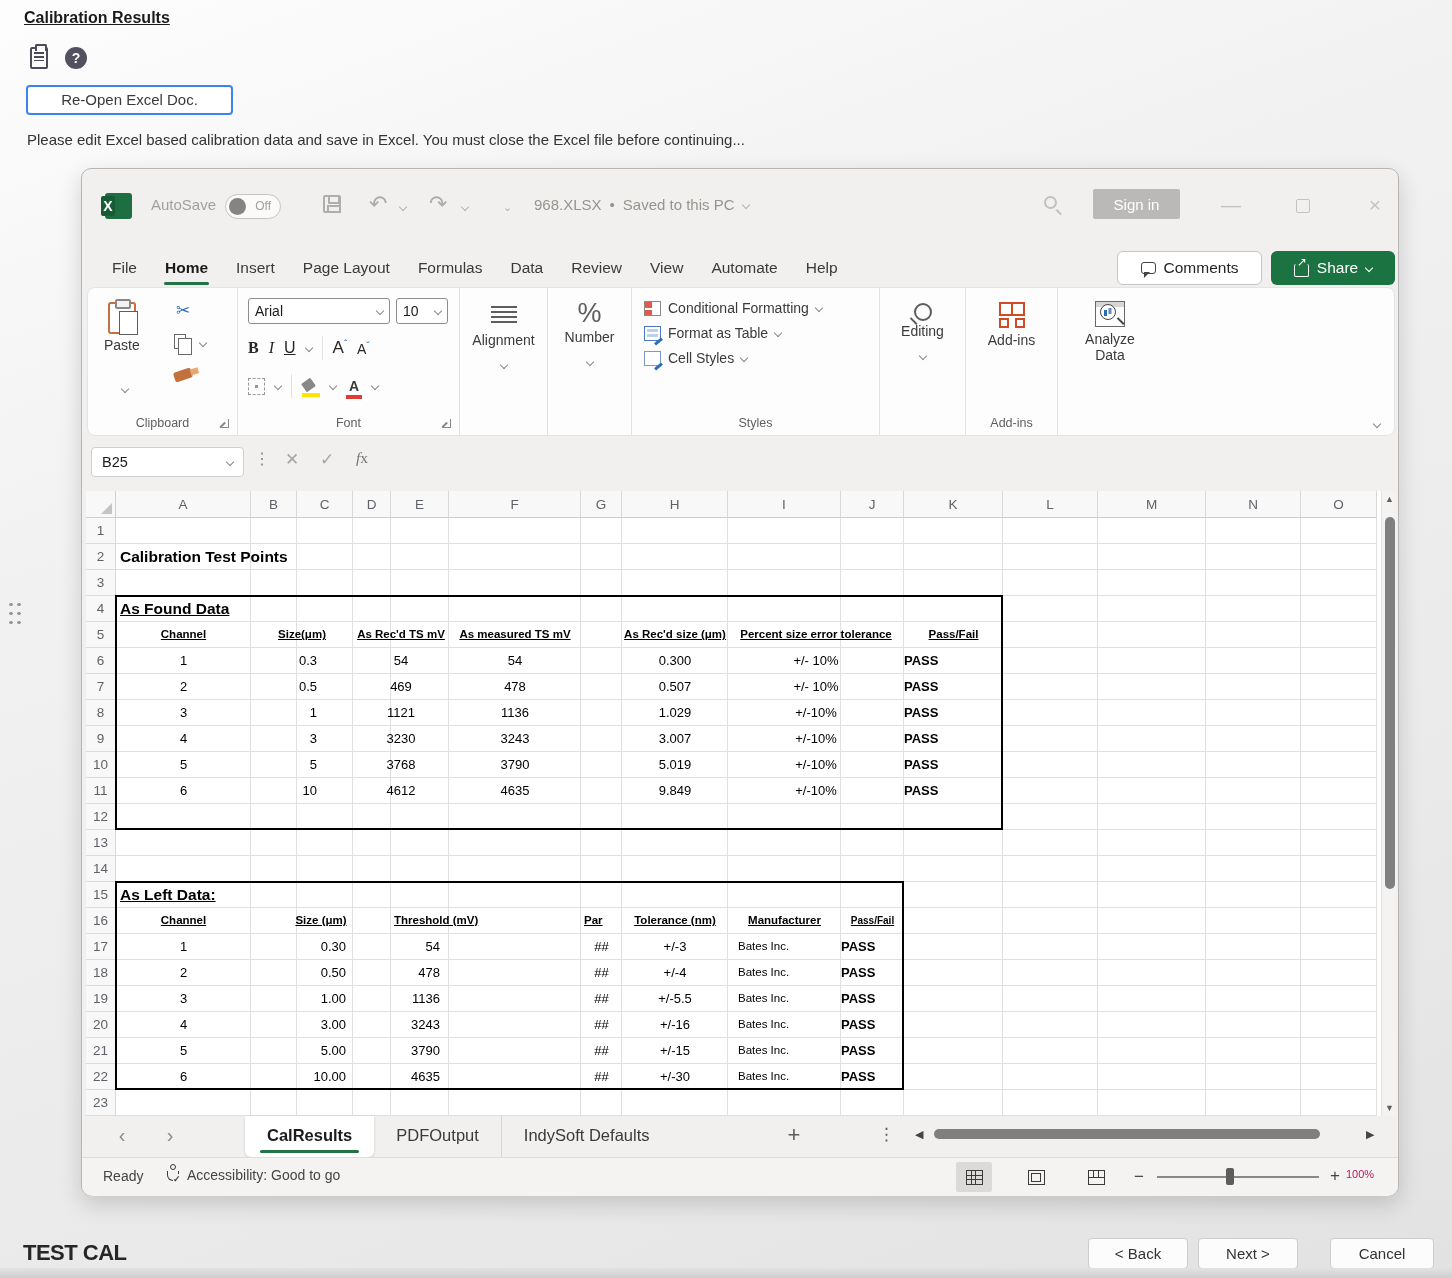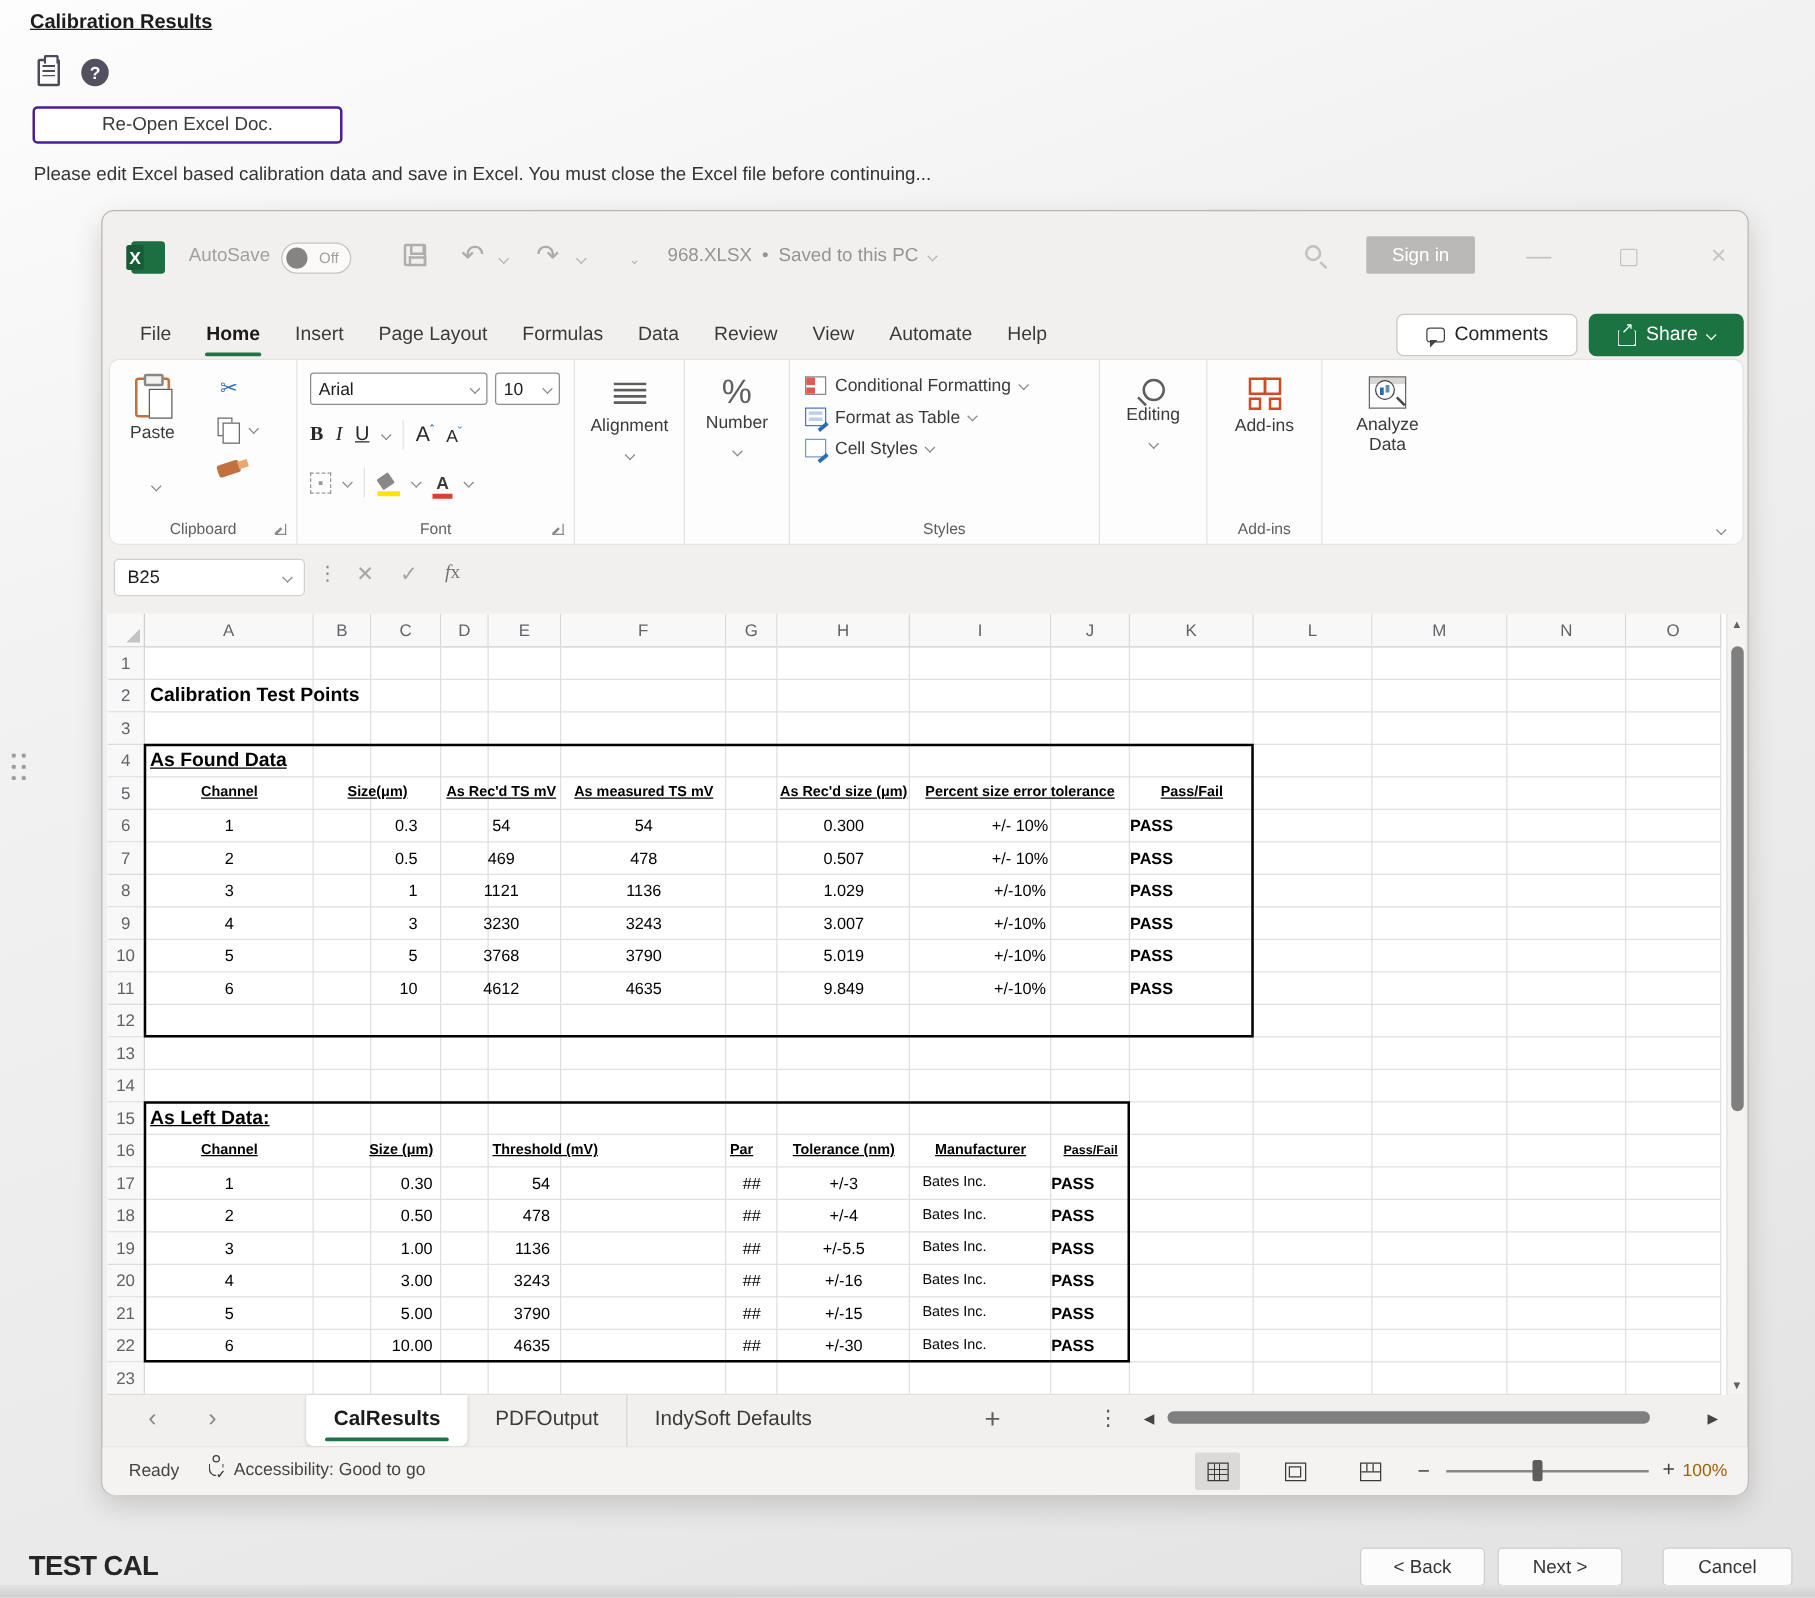--- a/index.html
+++ b/index.html
@@ -10,21 +10,21 @@
     position:relative; overflow:hidden; color:#262626;
   }
   
   .app-title{position:absolute;left:24px;top:9px;font-size:16px;font-weight:700;text-decoration:underline;color:#1b1b1b;}
   .hdr-icon{position:absolute;top:47px;}
   .clip-ic{left:30px;width:18px;height:22px;border:2px solid #4e4a5c;border-radius:2px;}
   .clip-ic:before{content:"";position:absolute;left:3px;top:-5px;width:8px;height:5px;border:2px solid #4e4a5c;border-bottom:none;border-radius:2px 2px 0 0;background:#fff;}
   .clip-ic:after{content:"";position:absolute;left:2px;top:3px;width:10px;height:9px;
     background:linear-gradient(#4e4a5c 2px,transparent 2px) 0 0/10px 4px repeat-y;}
   .help-ic{left:65px;width:22px;height:22px;border-radius:50%;background:#53505f;color:#fff;font-size:14px;font-weight:700;text-align:center;line-height:22px;}
-  .reopen-btn{position:absolute;left:26px;top:85px;width:248px;height:30px;background:#fff;border:2px solid #4c1d95;border-radius:4px;font-size:15px;color:#3a3a3a;font-family:"Liberation Sans",sans-serif;line-height:26px;cursor:pointer;}
+  .reopen-btn{position:absolute;left:26px;top:85px;width:207px;height:30px;background:#fff;border:2px solid #3b82f6;border-radius:4px;font-size:15px;color:#3a3a3a;font-family:"Liberation Sans",sans-serif;line-height:26px;cursor:pointer;}
   .instruction{position:absolute;left:27px;top:131px;font-size:15px;color:#333;}
   .grip{position:absolute;left:7px;top:600px;width:16px;height:24px;
     background:radial-gradient(circle 1.6px,#999 1.5px,transparent 2px) 0 0/8px 9px repeat;}
   
   .xl{position:absolute;left:81px;top:168px;width:1318px;height:1028px;background:#f2f0ef;border:1px solid #b8b6b4;border-radius:10px;box-shadow:0 8px 22px rgba(0,0,0,.16);}
   
   .tbar{position:absolute;left:0;top:0;width:100%;height:78px;}
   .xlicon{position:absolute;left:23px;top:24px;width:27px;height:26px;background:#1d6f42;border-radius:3px;}
   .xlicon:before{content:"";position:absolute;left:-4px;top:3px;width:14px;height:20px;background:#185c37;border-radius:2px;}
   .xlicon:after{content:"X";position:absolute;left:-3px;top:3px;width:12px;color:#fff;font-weight:700;font-size:14px;line-height:20px;text-align:center;}
@@ -152,21 +152,21 @@
   .fb-field{position:absolute;left:310px;top:6px;width:998px;height:30px;background:#fff;border:1px solid #e1dfdd;border-radius:4px;font-size:14.5px;color:#1b1b1b;line-height:28px;padding:0 12px;display:flex;justify-content:space-between;align-items:center;}
   
   .grid{position:absolute;left:4px;top:322px;width:1296px;height:625px;background:#fff;overflow:hidden;}
   .colhdr,.rowhdr{position:absolute;background:#f8f8f8;color:#5f6368;font-size:13.5px;text-align:center;border-right:1px solid #d8d8d8;border-bottom:1px solid #cfcfcf;}
   .corner{position:absolute;left:0;top:0;width:30px;height:27px;background:#f8f8f8;border-right:1px solid #cfcfcf;border-bottom:1px solid #cfcfcf;}
   .corner:after{content:"";position:absolute;right:3px;bottom:3px;border-left:11px solid transparent;border-bottom:11px solid #c4c4c4;}
   .gv{position:absolute;width:1px;background:#e0e0e0;}
   .gh{position:absolute;height:1px;background:#e0e0e0;}
   .cell{position:absolute;font-size:13px;line-height:25px;color:#000;white-space:nowrap;}
   .cell.c{text-align:center;}
-  .cell.rr{text-align:right;padding-right:19px;}
+  .cell.rr{text-align:right;padding-right:36px;}
   .cell.rt{text-align:right;padding-right:7px;}
   .cell.re{text-align:right;padding-right:9px;}
   .cell.tl{font-weight:700;font-size:15.5px;padding-left:4px;}
   .cell.u{text-decoration:underline;}
   .cell.h{font-weight:700;font-size:11.5px;text-decoration:underline;text-align:center;}
   .cell.hl{text-align:left;padding-left:3px;}
   .cell.hs{font-size:10px;}
   .cell.clip{overflow:hidden;}
   .cell.p{font-weight:700;text-align:left;}
   .cell.m{font-size:11.5px;padding-left:10px;}
@@ -205,21 +205,21 @@
                linear-gradient(transparent 4px,#3b3a39 4px,#3b3a39 5.4px,transparent 5.4px,transparent 8px,#3b3a39 8px,#3b3a39 9.4px,transparent 9.4px);}
   .vi-layout{width:17px;height:15px;border:1.6px solid #3b3a39;position:relative;}
   .vi-layout:after{content:"";position:absolute;left:2.5px;top:2.5px;width:8px;height:7px;border:1.4px solid #3b3a39;}
   .vi-break{width:17px;height:15px;border:1.6px solid #3b3a39;position:relative;}
   .vi-break:after{content:"";position:absolute;left:4px;top:0;width:1.5px;height:6px;background:#3b3a39;box-shadow:5px 0 0 #3b3a39, -4px 6px 0 12px transparent;}
   .vi-break:before{content:"";position:absolute;left:0;top:6px;width:15px;height:1.5px;background:#3b3a39;}
   .zminus{position:absolute;left:1052px;top:9px;font-size:17px;color:#444;}
   .ztrack{position:absolute;left:1075px;top:18px;width:162px;height:2px;background:#8a8886;}
   .zhandle{position:absolute;left:1144px;top:10px;width:8px;height:17px;background:#5f5d5b;border-radius:2px;cursor:pointer;}
   .zplus{position:absolute;left:1248px;top:8px;font-size:17px;color:#444;}
-  .zpct{position:absolute;left:1264px;top:10px;font-size:14px;color:#a16207;}
+  .zpct{position:absolute;left:1264px;top:10px;font-size:11px;color:#be185d;}
   
   .foot-title{position:absolute;left:23px;top:1240px;font-size:22px;font-weight:800;color:#262626;font-stretch:condensed;letter-spacing:-0.5px;}
   .fbtn{position:absolute;top:1238px;height:31px;background:#fcfcfc;border:1px solid #cfcdcb;border-radius:4px;font-size:15px;color:#333;font-family:"Liberation Sans",sans-serif;cursor:pointer;}
   .fb-back{left:1088px;width:100px;} .fb-next{left:1198px;width:100px;} .fb-cancel{left:1330px;width:104px;}
   .bottom-strip{position:absolute;left:0;bottom:0;width:100%;height:10px;background:linear-gradient(#e2e2e2,#cfcfcf);}
 </style>
 </head>
 <body>
 
 <div class="app-title">Calibration Results</div>

